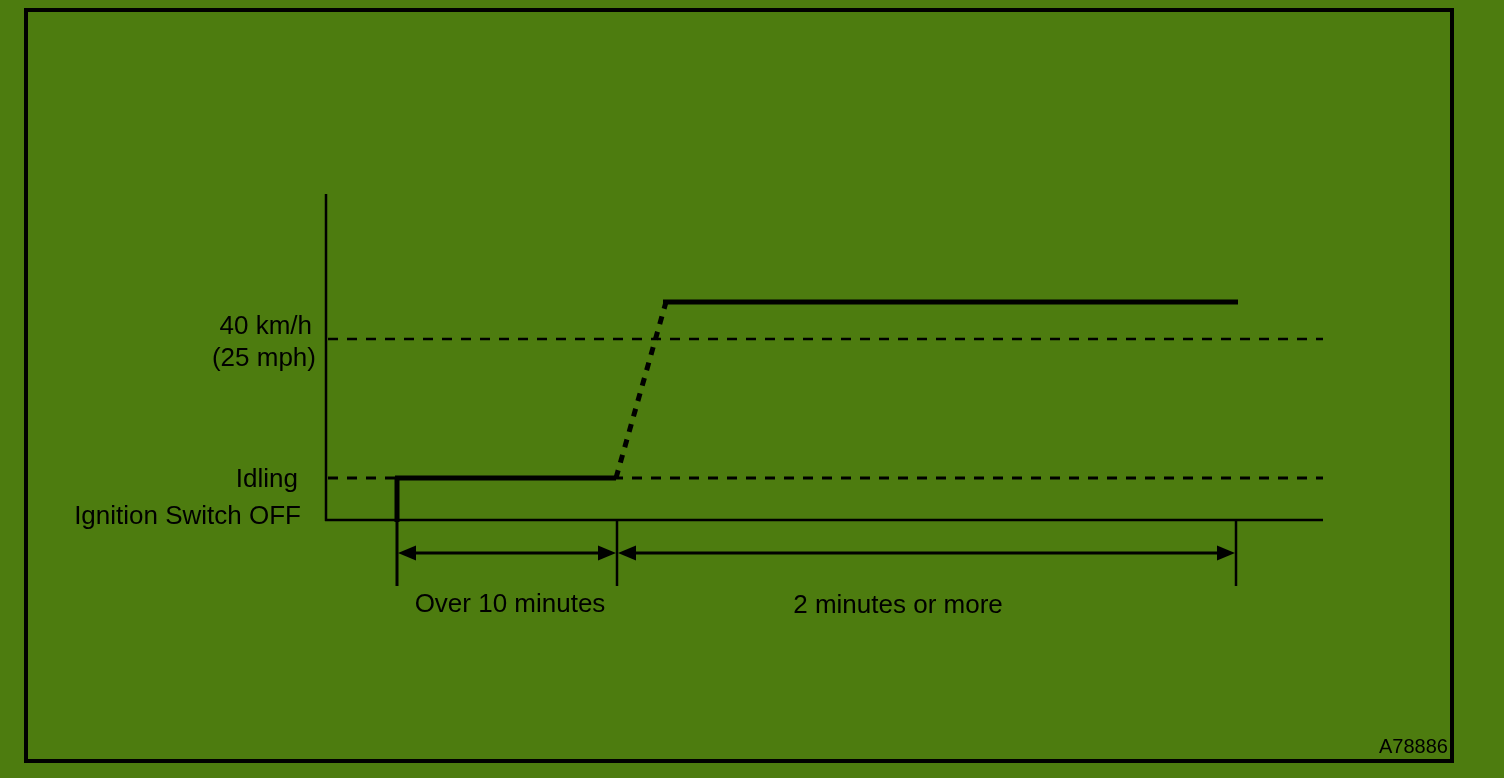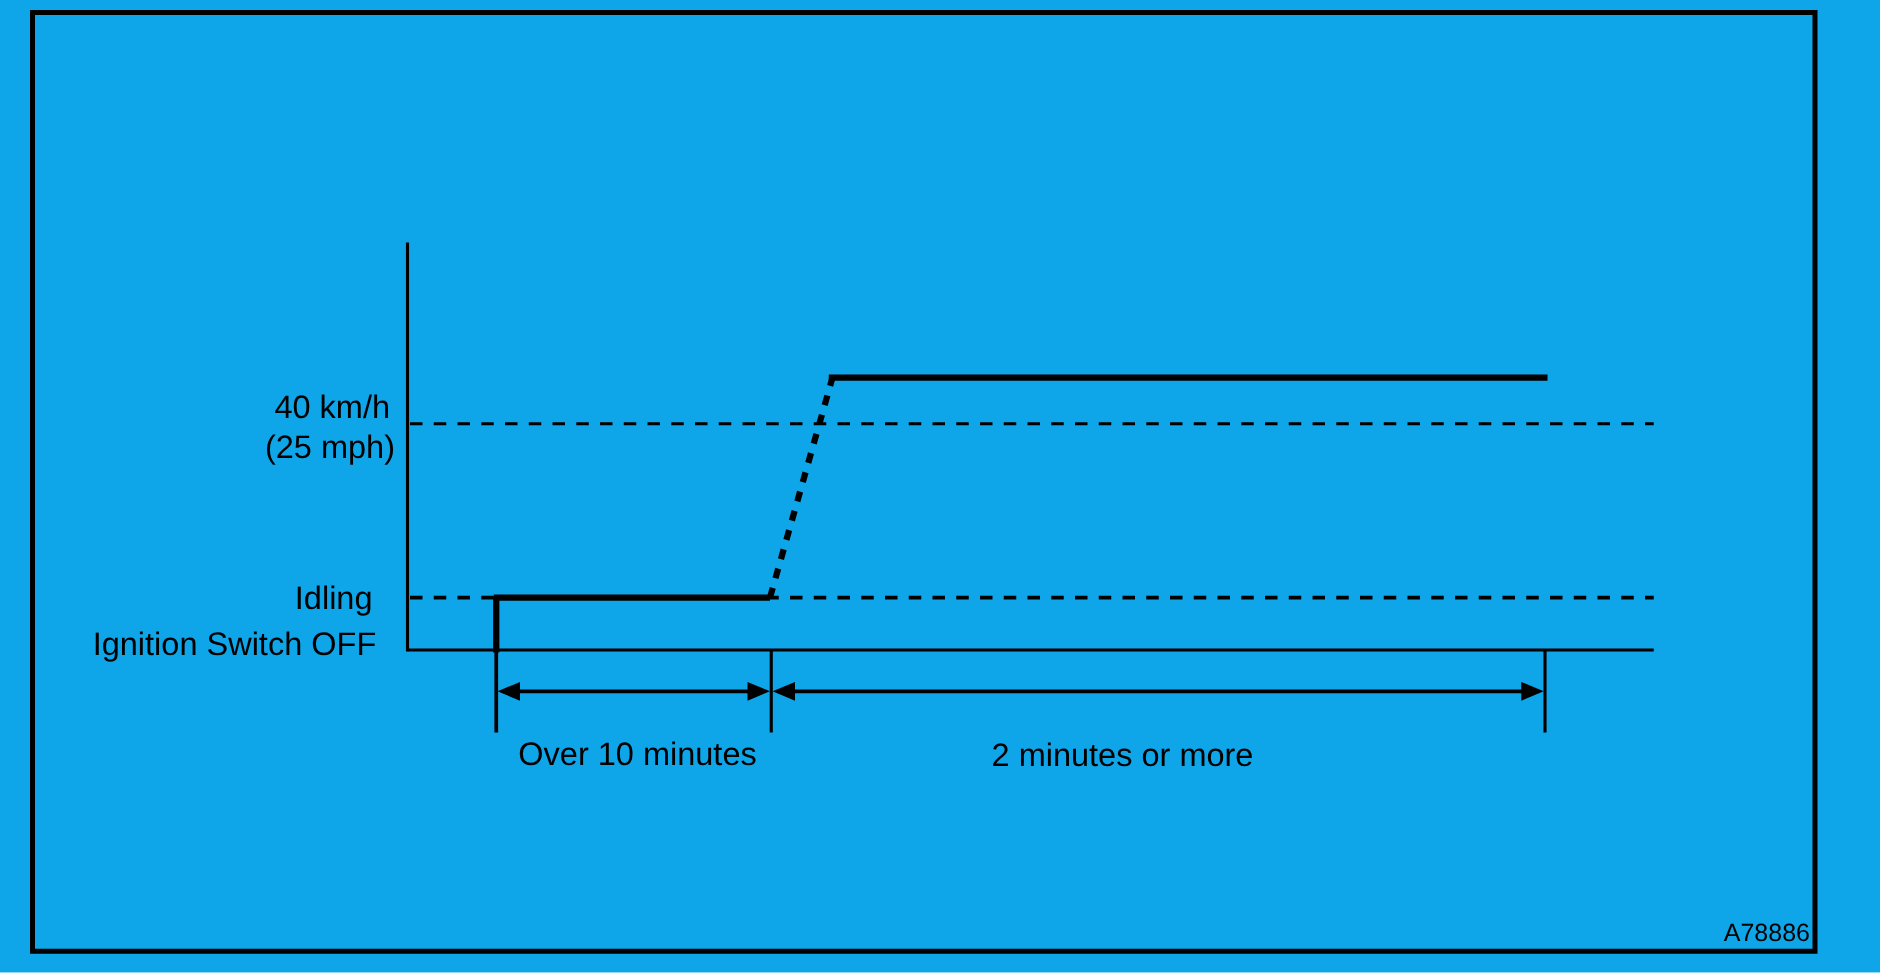--- a/index.html
+++ b/index.html
@@ -4,21 +4,21 @@
 <style>
   html, body {
     margin: 0;
     padding: 0;
     background: #ffffff;
   }
   .stage {
     position: relative;
     width: 1504px;
     height: 778px;
-    background: #0ea5e9;
+    background: #4d7c0f;
     font-family: "Liberation Sans", sans-serif;
   }
   svg { display: block; }
   text {
     font-family: "Liberation Sans", sans-serif;
     fill: #000000;
   }
   .lbl { font-size: 26px; }
   .code { font-size: 20px; }
 </style>

